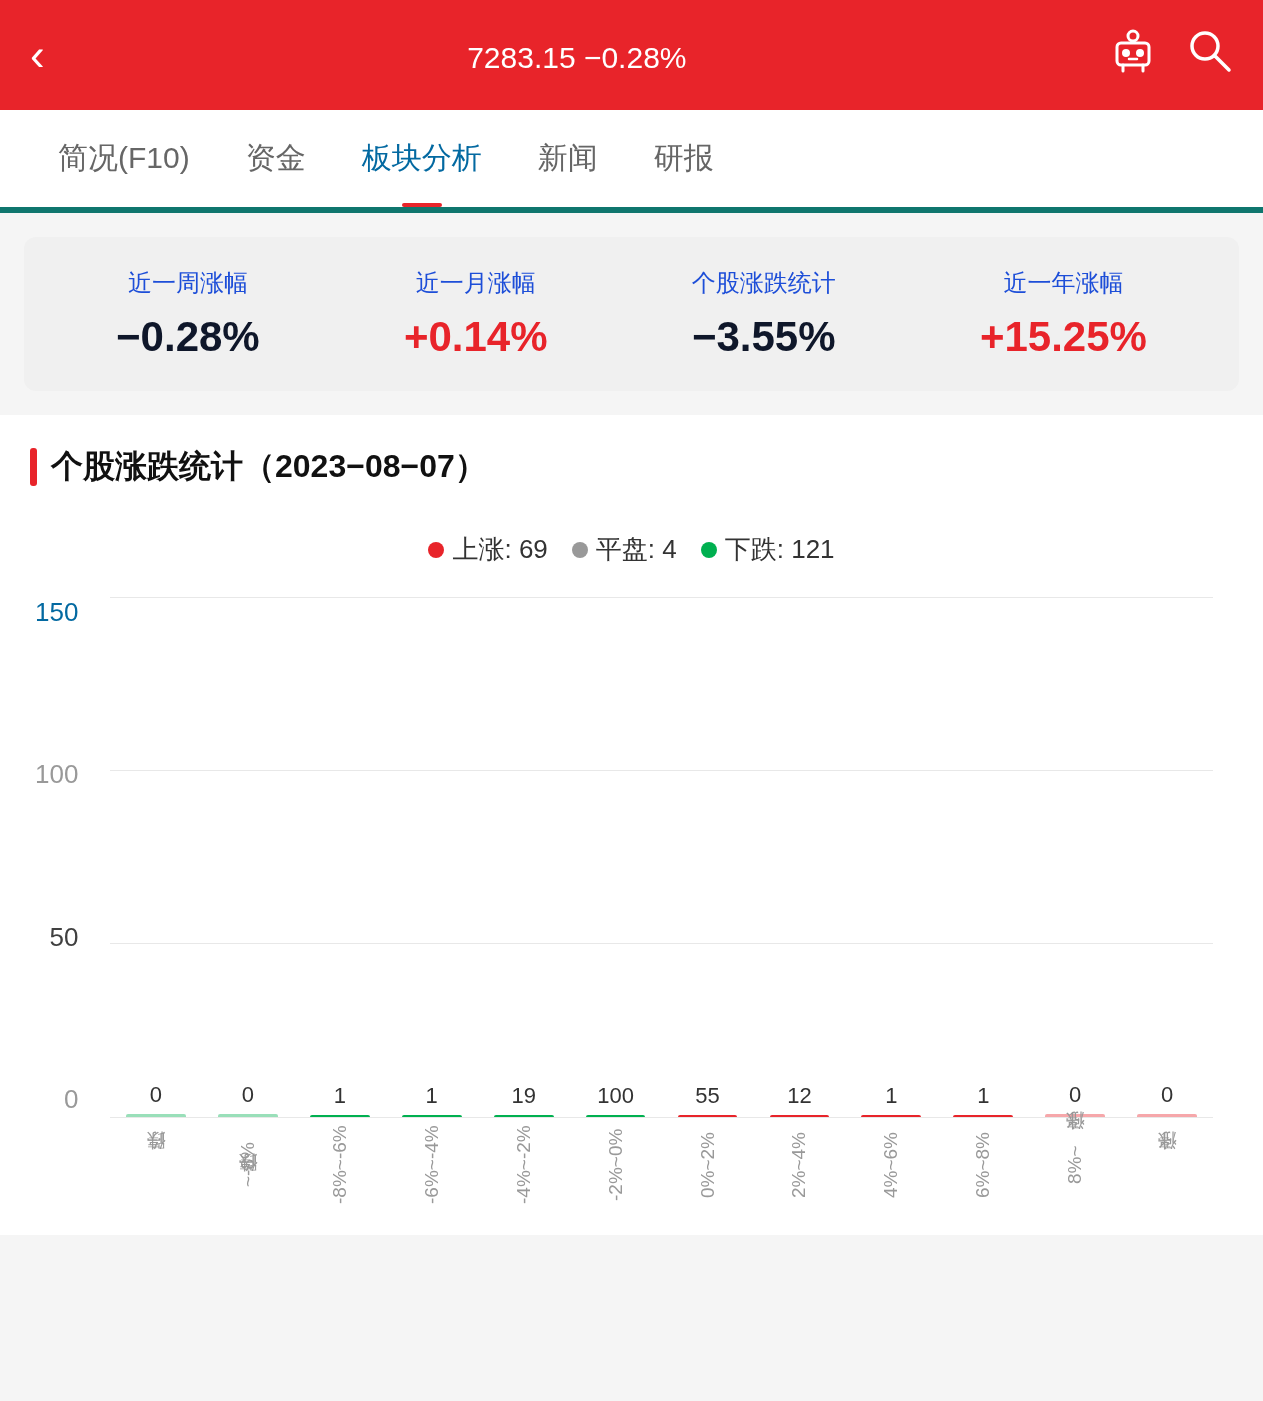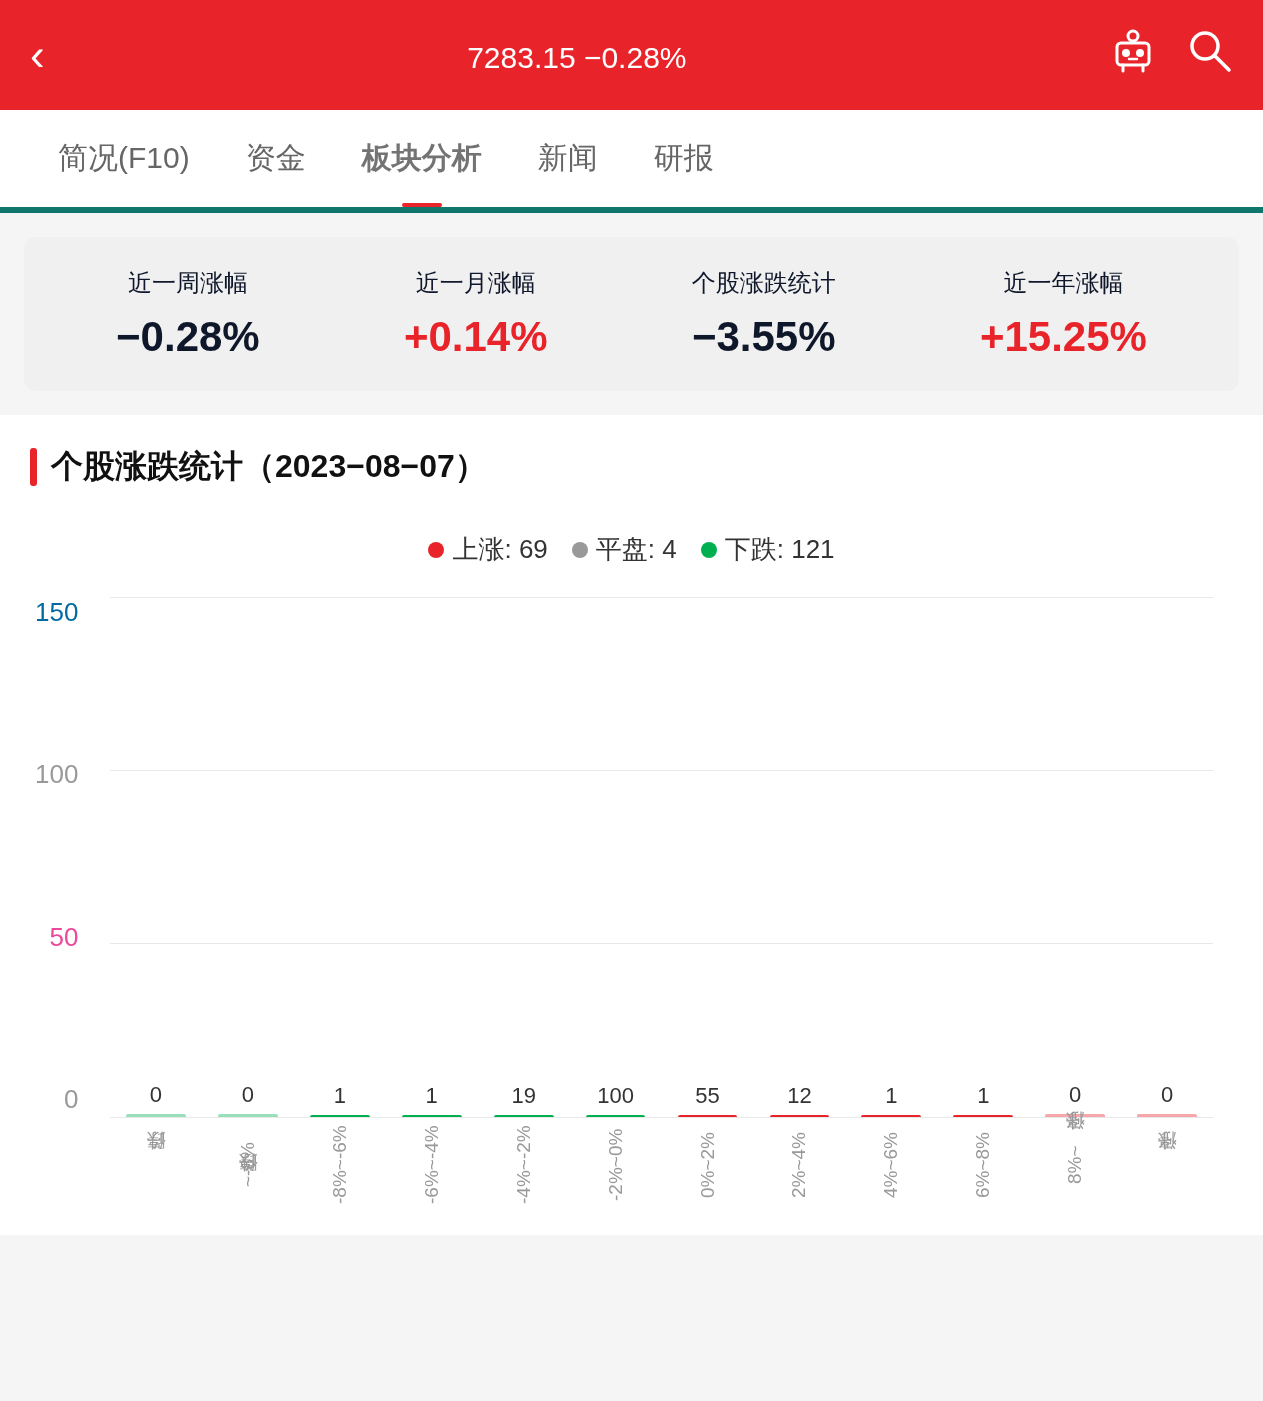--- a/index.html
+++ b/index.html
@@ -68,22 +68,22 @@
     .tab-item {
       padding: 28px 28px;
       font-size: 30px;
       color: #666;
       cursor: pointer;
       white-space: nowrap;
       position: relative;
       flex-shrink: 0;
     }
     .tab-item.active {
-      color: #737373;
-      font-weight: bold;
+      color: #0369a1;
+      font-weight: normal;
     }
     .tab-item.active::after {
       content: '';
       position: absolute;
       bottom: 0;
       left: 50%;
       transform: translateX(-50%);
       width: 40px;
       height: 4px;
       background: #e8242a;
@@ -97,21 +97,21 @@
       border-radius: 12px;
       padding: 30px 20px;
       display: flex;
       justify-content: space-around;
     }
     .stat-item {
       text-align: center;
     }
     .stat-label {
       font-size: 24px;
-      color: #0f172a;
+      color: #1d4ed8;
       margin-bottom: 14px;
     }
     .stat-value {
       font-size: 42px;
       font-weight: bold;
     }
     .stat-value.negative { color: #0f172a; }
     .stat-value.positive { color: #e8242a; }
 
     
@@ -309,21 +309,21 @@
       <div class="grid-lines">
         <div class="grid-line" style="top:0%"></div>
         <div class="grid-line" style="top:33.3%"></div>
         <div class="grid-line" style="top:66.6%"></div>
         <div class="grid-line" style="top:100%"></div>
       </div>
 
       <div style="position:absolute;left:-75px;top:0;bottom:0;display:flex;flex-direction:column;justify-content:space-between;align-items:flex-end;padding-right:10px;padding-bottom:2px;">
         <span style="font-size:26px;color:#0369a1">150</span>
         <span style="font-size:26px;color:#999">100</span>
-        <span style="font-size:26px;color:#ec4899">50</span>
+        <span style="font-size:26px;color:#404040">50</span>
         <span style="font-size:26px;color:#999">0</span>
       </div>
 
       <div class="bars-row" id="bars-container">
           <div class="bar-group">
             <div class="bar-value">0</div>
             <div class="bar" style="height: 3px; background: rgb(0, 176, 80); opacity: 0.4;"></div>
           </div>
           <div class="bar-group">
             <div class="bar-value">0</div>

